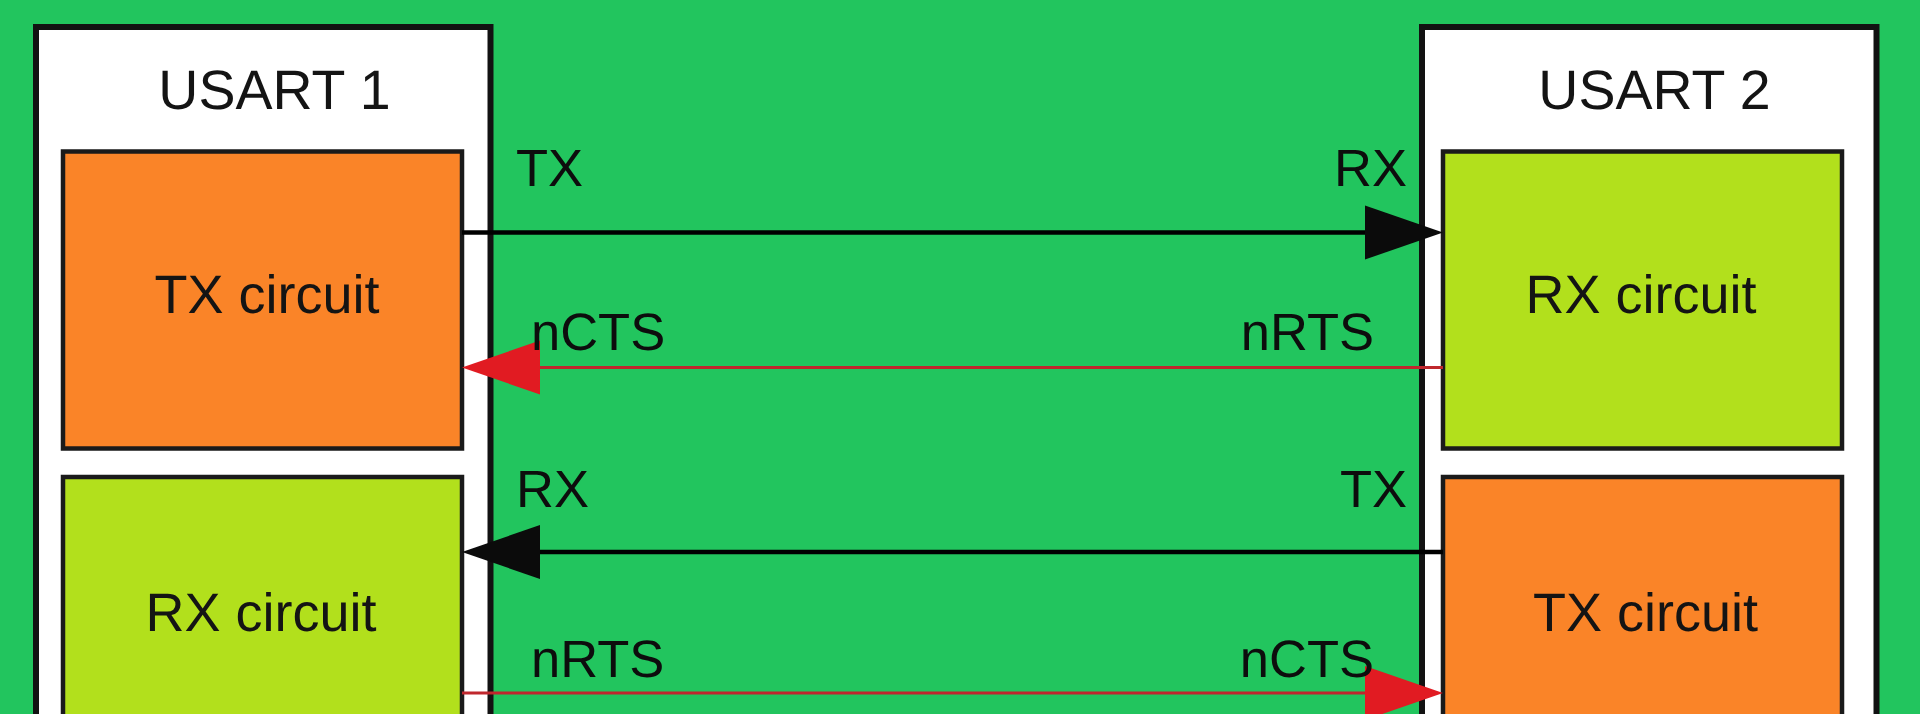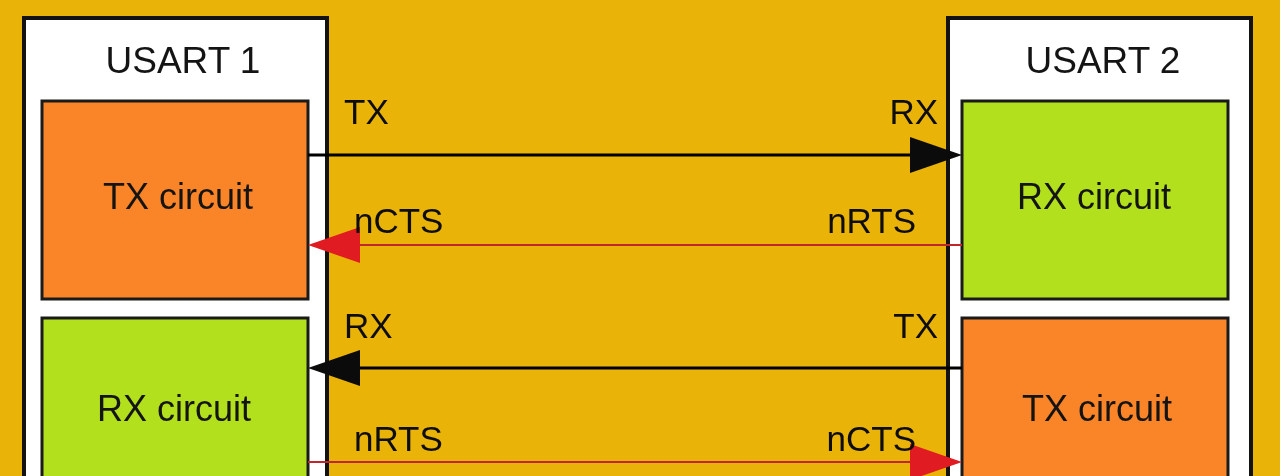--- a/index.html
+++ b/index.html
@@ -7,21 +7,21 @@
     padding: 0;
     background: #ffffff;
   }
   body {
     font-family: "Liberation Sans", sans-serif;
   }
   #stage {
     position: relative;
     width: 1280px;
     height: 476px;
-    background: #eab308;
+    background: #22c55e;
     overflow: hidden;
   }
   #stage svg {
     position: absolute;
     left: 0;
     top: 0;
     display: block;
   }
   .box-label {
     font-family: "Liberation Sans", sans-serif;

